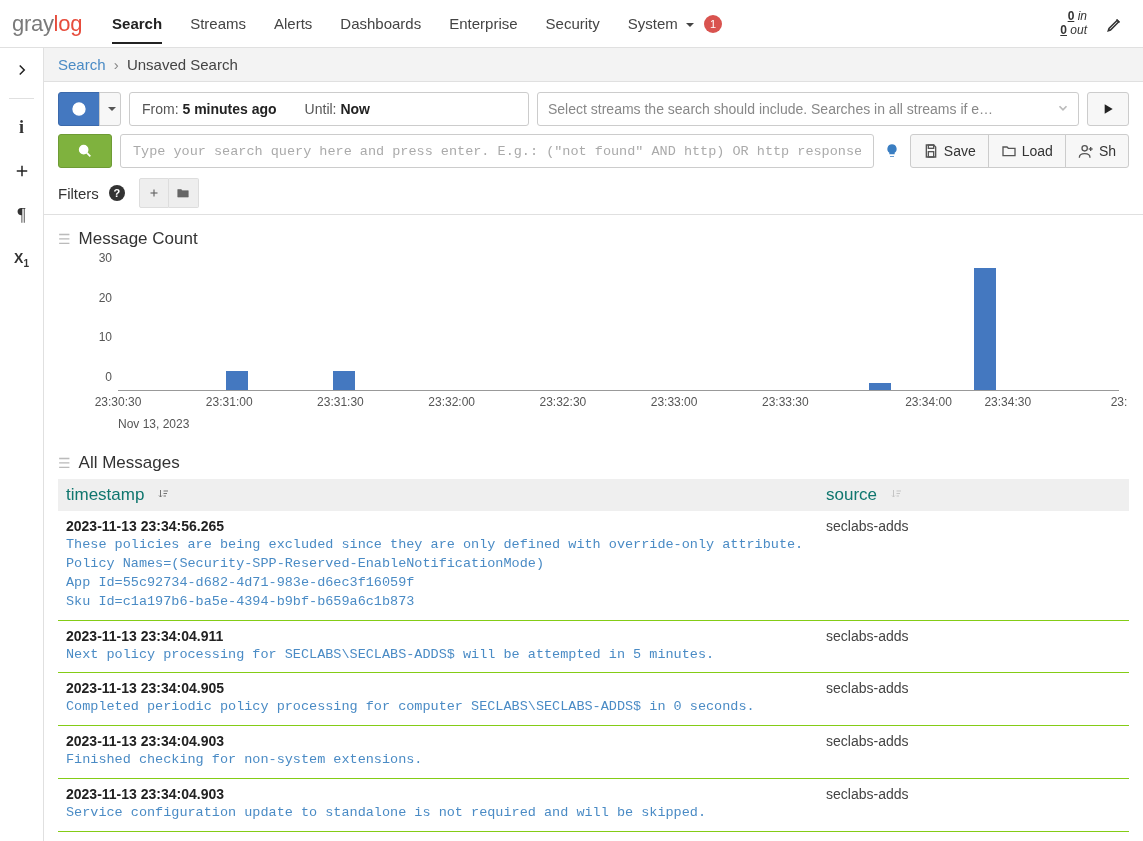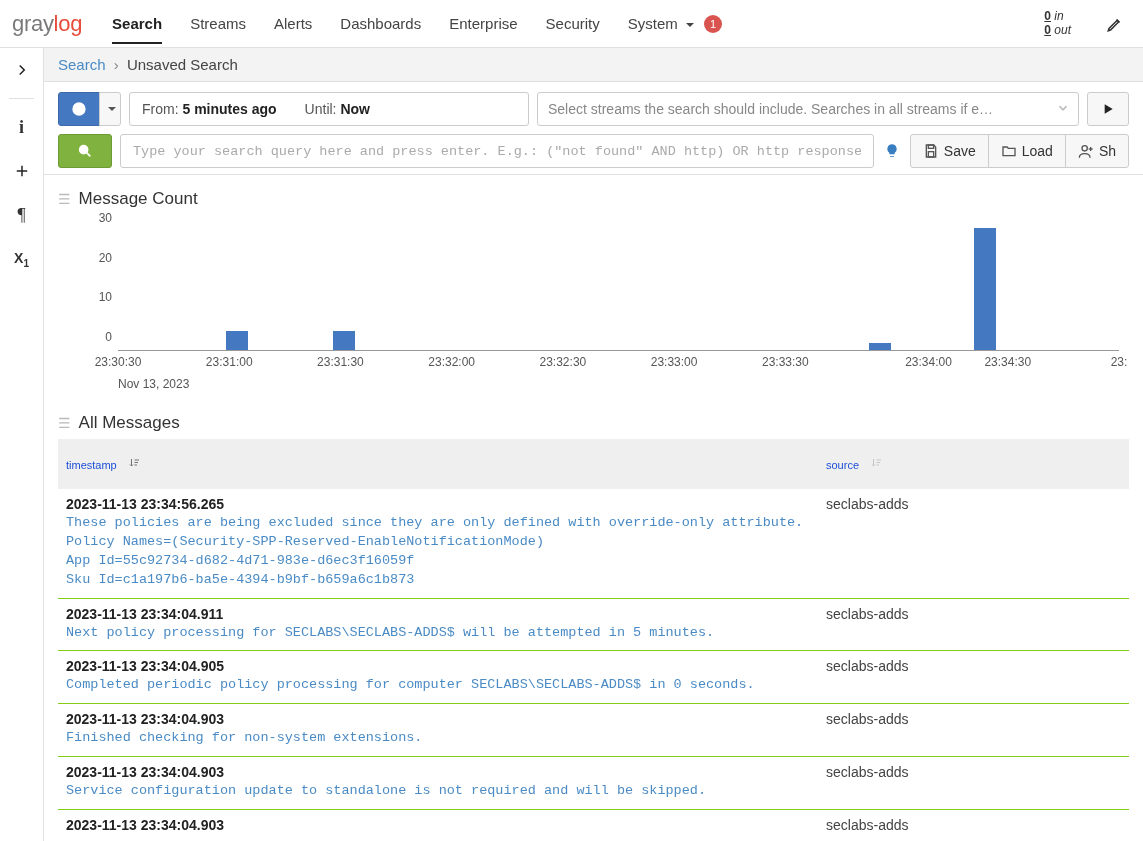--- a/index.html
+++ b/index.html
@@ -38,21 +38,21 @@
   .logo { display: flex; align-items: flex-end; font-size: 22px; font-weight: 500; letter-spacing: -0.3px; }
   .logo .g1 { color: #7a7a7a; }
   .logo .g2 { color: #e74c3c; }
   .navtabs { display: flex; align-items: center; margin-left: 30px; gap: 28px; }
   .navtab { font-size: 15px; color: #444; padding: 12px 0; position: relative; cursor: pointer; }
   .navtab.active { font-weight: 600; color: #222; }
   .navtab.active::after { content:""; position:absolute; bottom:0; left:0; right:0; height:2px; background:#222;}
   .navtab .caret { display:inline-block; margin-left:4px; border:4px solid transparent; border-top-color:#444; transform: translateY(2px);}
   .badge-red { background:#d9534f; color:#fff; border-radius:50%; width:18px; height:18px; display:inline-flex; align-items:center; justify-content:center; font-size:11px; margin-left:10px; }
   .nav-spacer { flex:1; }
-  .throughput { font-size:12px; line-height:1.1; color:#333; margin-right:30px; }
+  .throughput { text-align:right; font-size:12px; line-height:1.1; color:#333; margin-right:14px; }
   .throughput .u { text-decoration: underline; font-weight:600; }
   .edit-btn { width:28px; height:28px; display:flex; align-items:center; justify-content:center; border:1px solid transparent; border-radius:3px; cursor:pointer;}
   .edit-btn svg { width:18px; height:18px; stroke:#333; fill:none; stroke-width:2; }
 
   
   .shell { display:flex; height: calc(100vh - 48px); }
   .iconbar { width:44px; border-right:1px solid var(--light-border); display:flex; flex-direction:column; align-items:center; padding-top:10px; gap:20px; }
   .iconbar .ic { width:24px; height:24px; display:flex; align-items:center; justify-content:center; cursor:pointer; color:#333;}
   .iconbar .sep { width: 60%; height:1px; background: var(--light-border); margin: -4px 0 -4px;}
   .iconbar svg { width:18px; height:18px; stroke:#222; fill:none; stroke-width:2; }
@@ -115,21 +115,21 @@
   
   .chart-area { height: 180px; position:relative; padding-left:40px;}
   .chart-plot { position:absolute; left:60px; right:10px; top:5px; bottom:44px; }
   .ytick { position:absolute; left:-34px; font-size:12px; color:#555; transform:translateY(-50%); text-align:right; width:28px;}
   .xtick { position:absolute; bottom:-18px; font-size:12px; color:#555; transform:translateX(-50%); white-space:nowrap;}
   .xdate { position:absolute; left:60px; bottom:4px; font-size:12px; color:#555;}
   .bar { position:absolute; bottom:0; background:#4478c0; }
 
   
   .msg-table { width:100%; border-collapse: collapse; table-layout: fixed;}
-  .msg-table .thead-row td { background:#efefef; padding:18px 8px; color:#1d4ed8; font-size:11px; }
+  .msg-table .thead-row td { background:#efefef; padding:6px 8px; color:#0f766e; font-size:17px; }
   .msg-table .thead-row .sort-ic { display:inline-block; margin-left:8px; opacity:.8;}
   .msg-table .thead-row .sort-ic svg { width:12px; height:12px; stroke:#555; fill:#555;}
   .msg-table .thead-row .sort-ic.off svg { stroke:#bbb; fill:#bbb;}
   .msg-table tbody tr.ts td { padding: 7px 8px 0; }
   .msg-table tbody tr.msg td { padding: 2px 8px 8px; border-bottom:1px solid #84cc16;}
   .msg-table .ts-val { font-weight:700; font-size:14px; color:#222;}
   .msg-table .src { color:#444; font-size:14px;}
   .msg-table .body { font-family:"Courier New", monospace; font-size:13.5px; color:#4a8bc5; white-space:pre-wrap; line-height:1.4;}
   .col-ts { width: 760px;}
   .col-src { width: auto; }
@@ -264,20 +264,37 @@
                 <circle cx="10" cy="8" r="4"></circle>
                 <path d="M2 22c0-4 4-6 8-6s8 2 8 6"></path>
                 <line x1="19" y1="6" x2="19" y2="12"></line>
                 <line x1="16" y1="9" x2="22" y2="9"></line>
               </svg>
             <span>Sh</span>
           </div>
         </div>
       </div>
 
+      <div class="filters-row">
+        <span class="lbl">Filters</span>
+        <span class="help-dot">?</span>
+        <div style="display:flex;gap:0;margin-left:4px;">
+          <div class="fbtn" style="border-radius:2px 0 0 2px;">
+            <svg viewBox="0 0 24 24" stroke="#888" stroke-width="2">
+                <line x1="12" y1="6" x2="12" y2="18"></line>
+                <line x1="6" y1="12" x2="18" y2="12"></line>
+              </svg>
+          </div>
+          <div class="fbtn" style="border-left:none;border-radius:0 2px 2px 0;">
+            <svg viewBox="0 0 24 24" fill="#888" stroke="none">
+                <path d="M3 6h6l2 2h10v11H3z"></path>
+              </svg>
+          </div>
+        </div>
+      </div>
     </div>
 
     <div class="content">
 
       <div class="panel">
         <div class="panel-head">
           <span class="grip">☰</span>
           <span class="title">Message Count</span>
         </div>
         <div class="chart-area">

